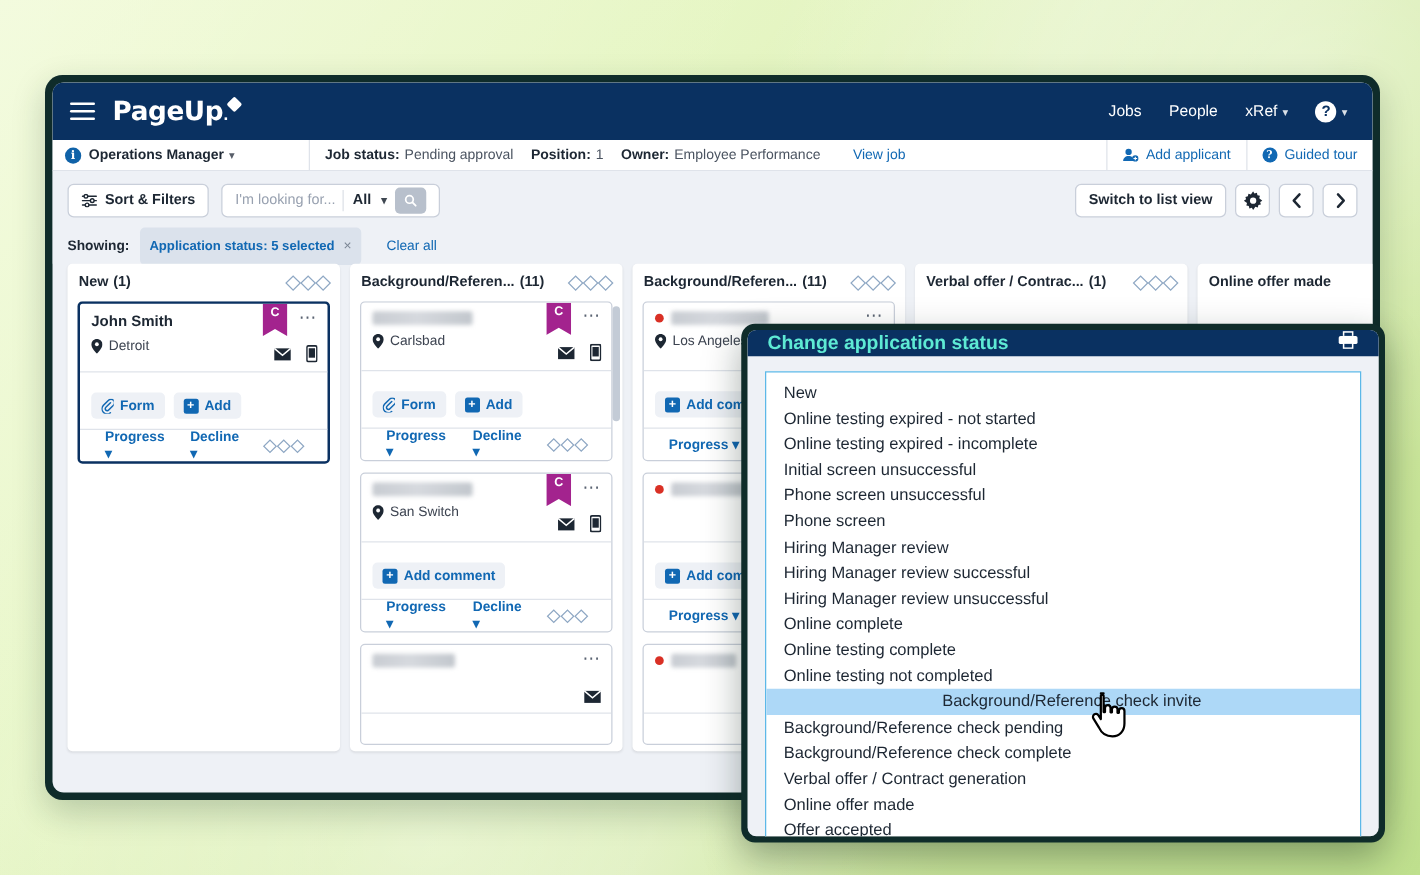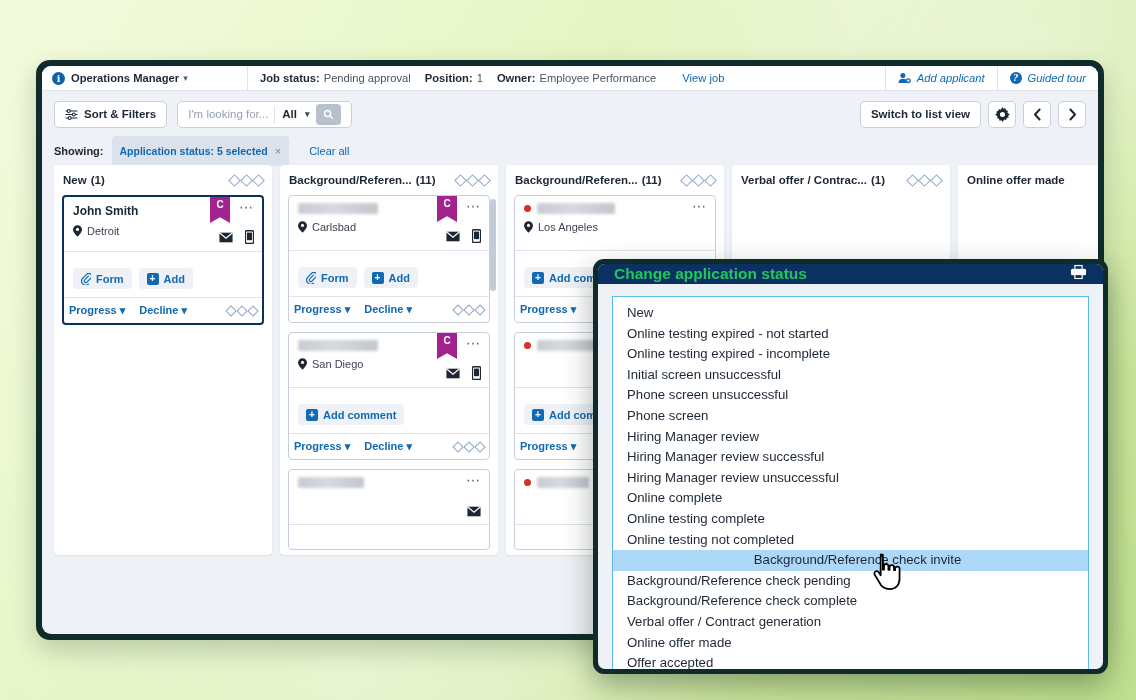--- a/index.html
+++ b/index.html
@@ -71,21 +71,21 @@
   .info-icon {
     width: 13px; height: 13px; border-radius: 50%; background: #1062a8; color: #fff;
     font-size: 9.5px; font-weight: 700; display:inline-flex; align-items:center; justify-content:center;
     margin-right: 6px; font-family: "DejaVu Serif", serif;
   }
   .infostrip b { color: #1d2733; font-weight: 700; }
   .infostrip .lbl { font-weight: 700; color: #1d2733; margin-right: 4px; }
   .infostrip .val { color: #4a5360; margin-right: 14px; }
   .link { color: #1168b3; text-decoration: none; }
   .infostrip .right { margin-left: auto; display: flex; align-items: center; height: 100%; }
-  .infostrip .right .seg { border-left: 1px solid #dfe3ea; color:#1168b3; gap:6px;font-style:italic; }
+  .infostrip .right .seg { border-left: 1px solid #dfe3ea; color:#1168b3; gap:6px; }
   .mini-badge { width: 12px; height: 12px; border-radius:50%; background:#1168b3; color:#fff; font-size:8.5px;
                 display:inline-flex; align-items:center; justify-content:center; font-weight:700; font-family:"DejaVu Serif", serif;}
 
   
   .toolbar { height: 46px; display: flex; align-items: center; padding: 0 12px; background: #eef1f6; }
   .btn {
     background: #fff; border: 1px solid #c9cfda; border-radius: 5px;
     font-size: 11.5px; color: #1d2733; height: 27px; display: inline-flex; align-items: center;
     padding: 0 10px; cursor: pointer; font-weight: 700; gap: 6px; white-space: nowrap;
   }
@@ -152,36 +152,36 @@
   .dots { position: absolute; right: 8px; top: 6px; color: #5a6372; font-size: 14px; letter-spacing: 1px; line-height: 8px; cursor: pointer;}
   .cloc { font-size: 11px; color: #3c4350; display: flex; align-items: center; gap: 5px; margin-top: 7px; }
   .cicons { position: absolute; right: 8px; bottom: 7px; display: flex; gap: 12px; align-items:center; }
   .card-mid { border-top: 1px solid #dfe3ea; padding: 16px 9px 8px; display: flex; gap: 7px; align-items:center; }
   .pill {
     background: #eef1f6; border-radius: 4px; height: 21px; display: inline-flex; align-items: center;
     padding: 0 8px; gap: 5px; font-size: 11px; color: #1168b3; font-weight: 700; cursor: pointer;
   }
   .plus-sq { width: 12px; height: 12px; background:#1168b3; color:#fff; border-radius:2px; font-size:10px;
              display:inline-flex; align-items:center; justify-content:center; line-height:1; font-weight:700;}
-  .card-foot { border-top: 1px solid #dfe3ea; height: 26px; display: flex; align-items: center; padding: 0 5px; gap: 14px; }
+  .card-foot { border-top: 1px solid #dfe3ea; height: 26px; display: flex; align-items: center; padding: 0 20px; gap: 14px; }
   .card-foot a { color: #1168b3; font-size: 11px; font-weight: 700; text-decoration: none; cursor:pointer;}
   .card-foot .diamonds { margin-left: auto; }
   .card-foot .dia { width: 8px; height: 8px; }
 
   
   .modal {
     position: absolute; left: 593px; top: 259px; width: 515px; height: 415px;
     background: #0f2c2a; border-radius: 11px; padding: 5px;
     box-shadow: 0 12px 30px rgba(10,30,20,0.35);
     overflow: hidden;
   }
   .modal-inner { background: #eef1f6; border-radius: 7px; height: 100%; overflow: hidden; display: flex; flex-direction: column; }
   .modal-head {
     background: #0a3161; height: 39px; display: flex; align-items: center;
-    padding: 0 16px; color: #22c55e; font-size: 15.5px; font-weight: 700;
+    padding: 0 16px; color: #5eead4; font-size: 15.5px; font-weight: 700;
   }
   .modal-body { flex: 1; padding: 12px 14px 0 14px; }
   .listbox {
     border: 1px solid #5cb8e8; background: #fff; height: 100%;
     overflow: hidden; position: relative; padding: 6px 0 0 0;
   }
   .opt {
     font-size: 13.2px; color: #1d2733; padding: 1px 0 1px 14px; line-height: 18.6px;
     white-space: nowrap; cursor: pointer;
   }
@@ -194,20 +194,36 @@
   .hand-cursor { position: absolute; left: 872px; top: 553px; width: 34px; height: 40px; pointer-events: none; }
 </style>
 </head>
 <body>
 
 <div class="bg-sheen"></div>
 
 <div class="app-window">
 <div class="app-inner">
 
+  <div class="topbar">
+    <div class="hamburger">
+          <i></i>
+          <i></i>
+          <i></i>
+        </div>
+    <div class="brand">
+      <span>PageUp</span><span class="dot">.</span><span class="diamond"></span>
+    </div>
+    <div class="topnav">
+      <a href="#">Jobs</a>
+      <a href="#">People</a>
+      <a href="#"><span>xRef</span><span class="caret">▾</span></a>
+      <a href="#"><span class="help-badge">?</span><span class="caret">▾</span></a>
+    </div>
+  </div>
 
   <div class="infostrip">
     <div class="seg first">
       <span class="info-icon">i</span>
       <b>Operations Manager</b>
       <span class="caret" style="color:#3c4350">▾</span>
     </div>
     <div class="seg">
       <span class="lbl">Job status:</span>
       <span class="val">Pending approval</span>
@@ -414,21 +430,21 @@
                 <div class="ribbon">C</div>
                 <span class="dots">⋯</span>
                 <div class="cname">
                   <span class="blur-name" style="width:80px"></span>
                 </div>
                 <div class="cloc">
                   <svg width="9" height="12" viewBox="0 0 10 13">
                     <path d="M5 0C2.3 0 0 2.2 0 4.9 0 8.3 5 13 5 13s5-4.7 5-8.1C10 2.2 7.7 0 5 0z" fill="#1d2733"></path>
                     <circle cx="5" cy="4.7" r="1.7" fill="#fff"></circle>
                   </svg>
-                  <span>San Diego</span>
+                  <span>San Switch</span>
                 </div>
                 <div class="cicons">
                   <svg width="14" height="11" viewBox="0 0 16 12">
                     <rect x="0.5" y="0.5" width="15" height="11" fill="#1d2733"></rect>
                     <path d="M0.5 0.5L8 6.8 15.5 0.5" fill="none" stroke="#fff" stroke-width="1.4"></path>
                   </svg>
                   <svg width="9" height="14" viewBox="0 0 10 15">
                     <rect x="0.5" y="0.5" width="9" height="14" rx="1.4" fill="none" stroke="#1d2733" stroke-width="1.5"></rect>
                     <rect x="2.2" y="2.6" width="5.6" height="8.4" fill="#1d2733"></rect>
                   </svg>

